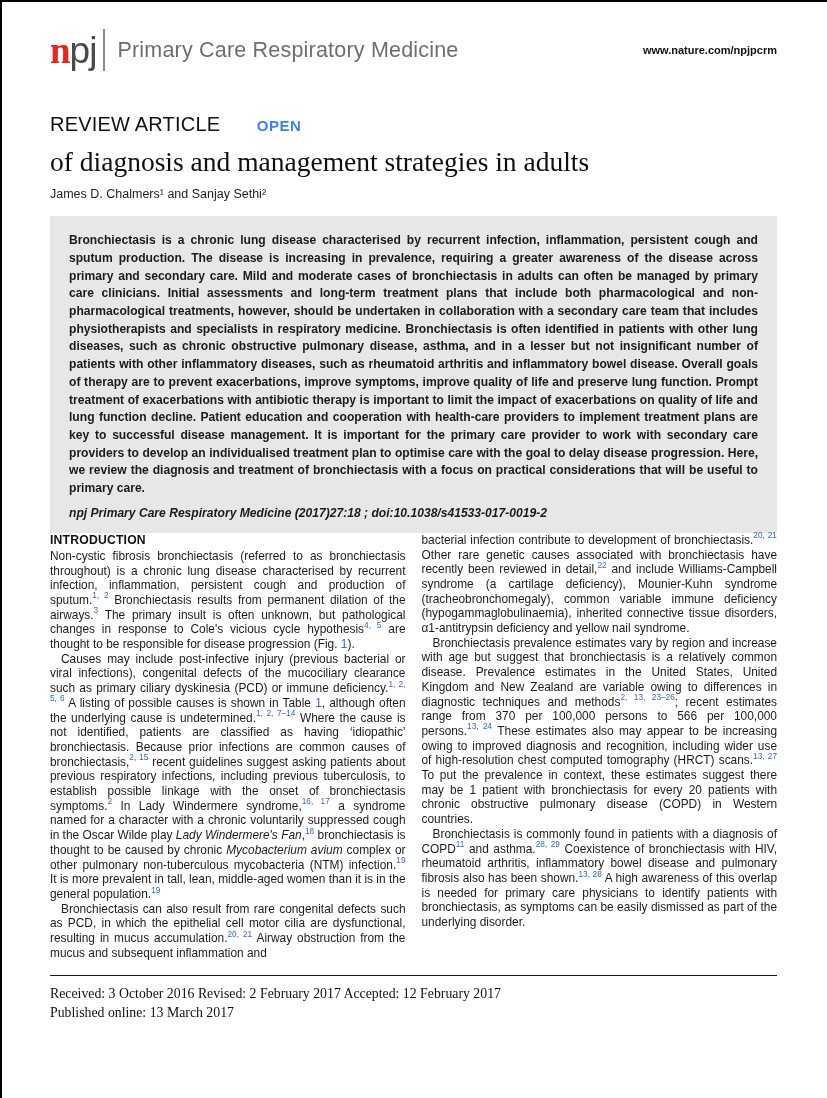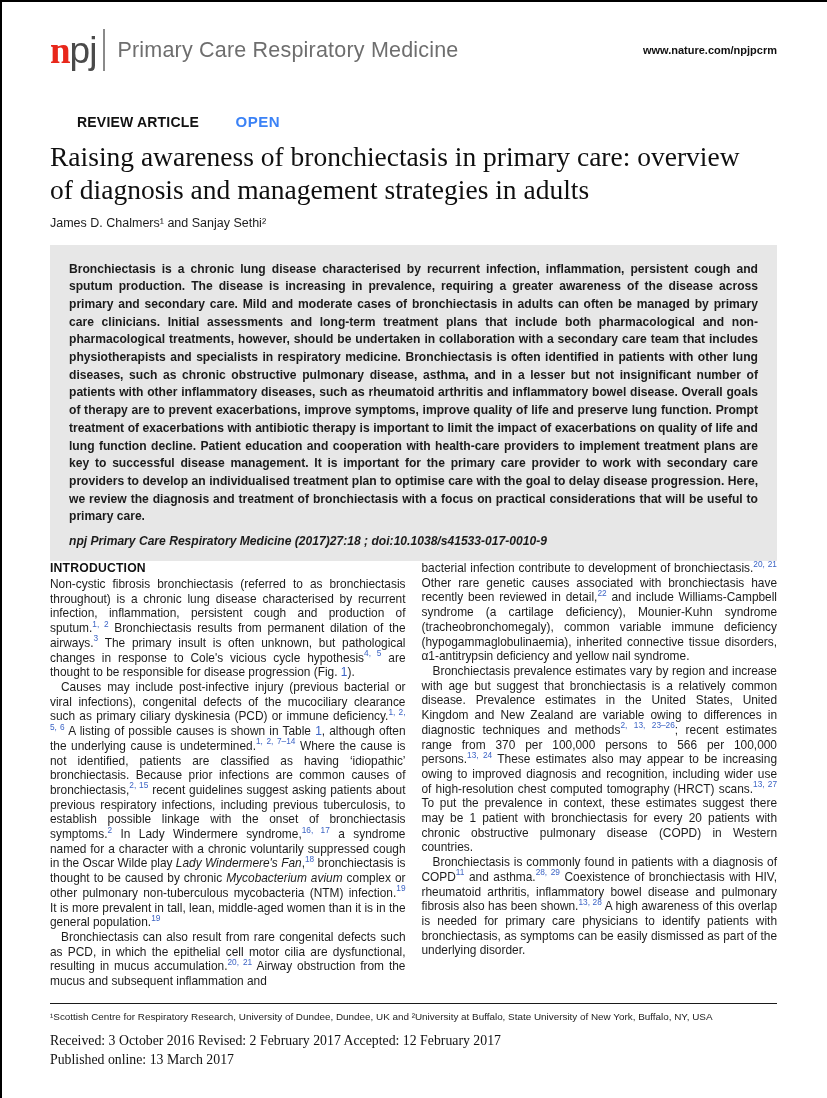--- a/index.html
+++ b/index.html
@@ -14,21 +14,21 @@
   .journal-header{display:flex;align-items:center;margin-top:27px;}
   .logo-npj{font-size:37px;line-height:1;letter-spacing:-1px;white-space:nowrap;}
   .logo-n{font-family:"Liberation Serif","DejaVu Serif",serif;font-weight:700;color:#e8271b;}
   .logo-pj{color:#4a4a4a;font-weight:400;}
   .logo-divider{width:2px;height:42px;background:#8a8a8a;margin:0 12px 0 7px;}
   .journal-name{font-size:21.5px;color:#6e6e6e;font-weight:400;letter-spacing:0.2px;}
   .journal-url{margin-left:auto;font-size:11px;font-weight:700;color:#111;}
 
   
   .kicker-row{margin-top:42px;}
-  .kicker{font-weight:700;font-size:14px;color:#111;letter-spacing:0.2px;margin-left:27px;}
+  .kicker{font-weight:400;font-size:20px;color:#111;letter-spacing:0.2px;}
   .open-badge{font-weight:700;font-size:15px;color:#3b82f6;margin-left:32px;letter-spacing:0.5px;}
   .title{font-family:"Liberation Serif","DejaVu Serif",serif;font-weight:400;font-size:27.5px;
          line-height:1.21;margin:9px 0 0;color:#0f0f0f;}
   .title-line{display:block;}
   .authors{margin-top:9px;font-size:12.5px;color:#1c1c1c;}
 
   
   .abstract{margin-top:15px;background:#e7e7e7;padding:16px 19px 13px;font-weight:bold;}
   .abstract-text{margin:0;font-size:12.1px;line-height:1.465;text-align:justify;color:#1b1b1b;}
   .citation{margin:8px 0 0;font-size:12.1px;font-style:italic;color:#1b1b1b;}
@@ -62,29 +62,28 @@
       <div class="journal-name">Primary Care Respiratory Medicine</div>
       <div class="journal-url">www.nature.com/npjpcrm</div>
     </header>
 
     <div class="kicker-row">
       <span class="kicker">REVIEW ARTICLE</span>
       <span class="open-badge">OPEN</span>
     </div>
 
     <h1 class="title">
-      <span class="title-line">Raising awareness of bronchiectasis in primary care: overview</span>
       <span class="title-line">of diagnosis and management strategies in adults</span>
     </h1>
 
     <div class="authors">James D. Chalmers¹ and Sanjay Sethi²</div>
 
     <section class="abstract">
       <p class="abstract-text">Bronchiectasis is a chronic lung disease characterised by recurrent infection, inflammation, persistent cough and sputum production. The disease is increasing in prevalence, requiring a greater awareness of the disease across primary and secondary care. Mild and moderate cases of bronchiectasis in adults can often be managed by primary care clinicians. Initial assessments and long-term treatment plans that include both pharmacological and non-pharmacological treatments, however, should be undertaken in collaboration with a secondary care team that includes physiotherapists and specialists in respiratory medicine. Bronchiectasis is often identified in patients with other lung diseases, such as chronic obstructive pulmonary disease, asthma, and in a lesser but not insignificant number of patients with other inflammatory diseases, such as rheumatoid arthritis and inflammatory bowel disease. Overall goals of therapy are to prevent exacerbations, improve symptoms, improve quality of life and preserve lung function. Prompt treatment of exacerbations with antibiotic therapy is important to limit the impact of exacerbations on quality of life and lung function decline. Patient education and cooperation with health-care providers to implement treatment plans are key to successful disease management. It is important for the primary care provider to work with secondary care providers to develop an individualised treatment plan to optimise care with the goal to delay disease progression. Here, we review the diagnosis and treatment of bronchiectasis with a focus on practical considerations that will be useful to primary care.</p>
-      <p class="citation"><span>npj Primary Care Respiratory Medicine</span><span> (2017)27:18 ; doi:10.1038/s41533-017-0010-9</span></p>
+      <p class="citation"><span>npj Primary Care Respiratory Medicine</span><span> (2017)27:18 ; doi:10.1038/s41533-017-0019-2</span></p>
     </section>
 
     <section class="columns">
       <div class="col">
         <h2 class="section-heading">INTRODUCTION</h2>
         <div id="col-left-paras">
             <p class="body-p"><span>Non-cystic fibrosis bronchiectasis (referred to as bronchiectasis throughout) is a chronic lung disease characterised by recurrent infection, inflammation, persistent cough and production of sputum.</span><sup class="ref">1, 2</sup><span> Bronchiectasis results from permanent dilation of the airways.</span><sup class="ref">3</sup><span> The primary insult is often unknown, but pathological changes in response to Cole's vicious cycle hypothesis</span><sup class="ref">4, 5</sup><span> are thought to be responsible for disease progression (Fig. </span><span class="inlink">1</span><span>).</span></p>
             <p class="body-p indent"><span>Causes may include post-infective injury (previous bacterial or viral infections), congenital defects of the mucociliary clearance such as primary ciliary dyskinesia (PCD) or immune deficiency.</span><sup class="ref">1, 2, 5, 6</sup><span> A listing of possible causes is shown in Table </span><span class="inlink">1</span><span>, although often the underlying cause is undetermined.</span><sup class="ref">1, 2, 7–14</sup><span> Where the cause is not identified, patients are classified as having ‘idiopathic’ bronchiectasis. Because prior infections are common causes of bronchiectasis,</span><sup class="ref">2, 15</sup><span> recent guidelines suggest asking patients about previous respiratory infections, including previous tuberculosis, to establish possible linkage with the onset of bronchiectasis symptoms.</span><sup class="ref">2</sup><span> In Lady Windermere syndrome,</span><sup class="ref">16, 17</sup><span> a syndrome named for a character with a chronic voluntarily suppressed cough in the Oscar Wilde play </span><em>Lady Windermere's Fan</em><span>,</span><sup class="ref">18</sup><span> bronchiectasis is thought to be caused by chronic </span><em>Mycobacterium avium</em><span> complex or other pulmonary non-tuberculous mycobacteria (NTM) infection.</span><sup class="ref">19</sup><span> It is more prevalent in tall, lean, middle-aged women than it is in the general population.</span><sup class="ref">19</sup></p>
             <p class="body-p indent"><span>Bronchiectasis can also result from rare congenital defects such as PCD, in which the epithelial cell motor cilia are dysfunctional, resulting in mucus accumulation.</span><sup class="ref">20, 21</sup><span> Airway obstruction from the mucus and subsequent inflammation and</span></p>
           </div>
@@ -93,19 +92,18 @@
         <div id="col-right-paras">
             <p class="body-p"><span>bacterial infection contribute to development of bronchiectasis.</span><sup class="ref">20, 21</sup><span> Other rare genetic causes associated with bronchiectasis have recently been reviewed in detail,</span><sup class="ref">22</sup><span> and include Williams-Campbell syndrome (a cartilage deficiency), Mounier-Kuhn syndrome (tracheobronchomegaly), common variable immune deficiency (hypogammaglobulinaemia), inherited connective tissue disorders, α1-antitrypsin deficiency and yellow nail syndrome.</span></p>
             <p class="body-p indent"><span>Bronchiectasis prevalence estimates vary by region and increase with age but suggest that bronchiectasis is a relatively common disease. Prevalence estimates in the United States, United Kingdom and New Zealand are variable owing to differences in diagnostic techniques and methods</span><sup class="ref">2, 13, 23–26</sup><span>; recent estimates range from 370 per 100,000 persons to 566 per 100,000 persons.</span><sup class="ref">13, 24</sup><span> These estimates also may appear to be increasing owing to improved diagnosis and recognition, including wider use of high-resolution chest computed tomography (HRCT) scans.</span><sup class="ref">13, 27</sup><span> To put the prevalence in context, these estimates suggest there may be 1 patient with bronchiectasis for every 20 patients with chronic obstructive pulmonary disease (COPD) in Western countries.</span></p>
             <p class="body-p indent"><span>Bronchiectasis is commonly found in patients with a diagnosis of COPD</span><sup class="ref">11</sup><span> and asthma.</span><sup class="ref">28, 29</sup><span> Coexistence of bronchiectasis with HIV, rheumatoid arthritis, inflammatory bowel disease and pulmonary fibrosis also has been shown.</span><sup class="ref">13, 28</sup><span> A high awareness of this overlap is needed for primary care physicians to identify patients with bronchiectasis, as symptoms can be easily dismissed as part of the underlying disorder.</span></p>
           </div>
       </div>
     </section>
 
     <footer>
       <div class="footnote-rule"></div>
-      <p class="affil">¹Scottish Centre for Respiratory Research, University of Dundee, Dundee, UK and ²University at Buffalo, State University of New York, Buffalo, NY, USA</p>
       <p class="dates">Received: 3 October 2016 Revised: 2 February 2017 Accepted: 12 February 2017</p>
       <p class="dates published">Published online: 13 March 2017</p>
     </footer>
 
   </div>
 </div>
 
 </body></html>

